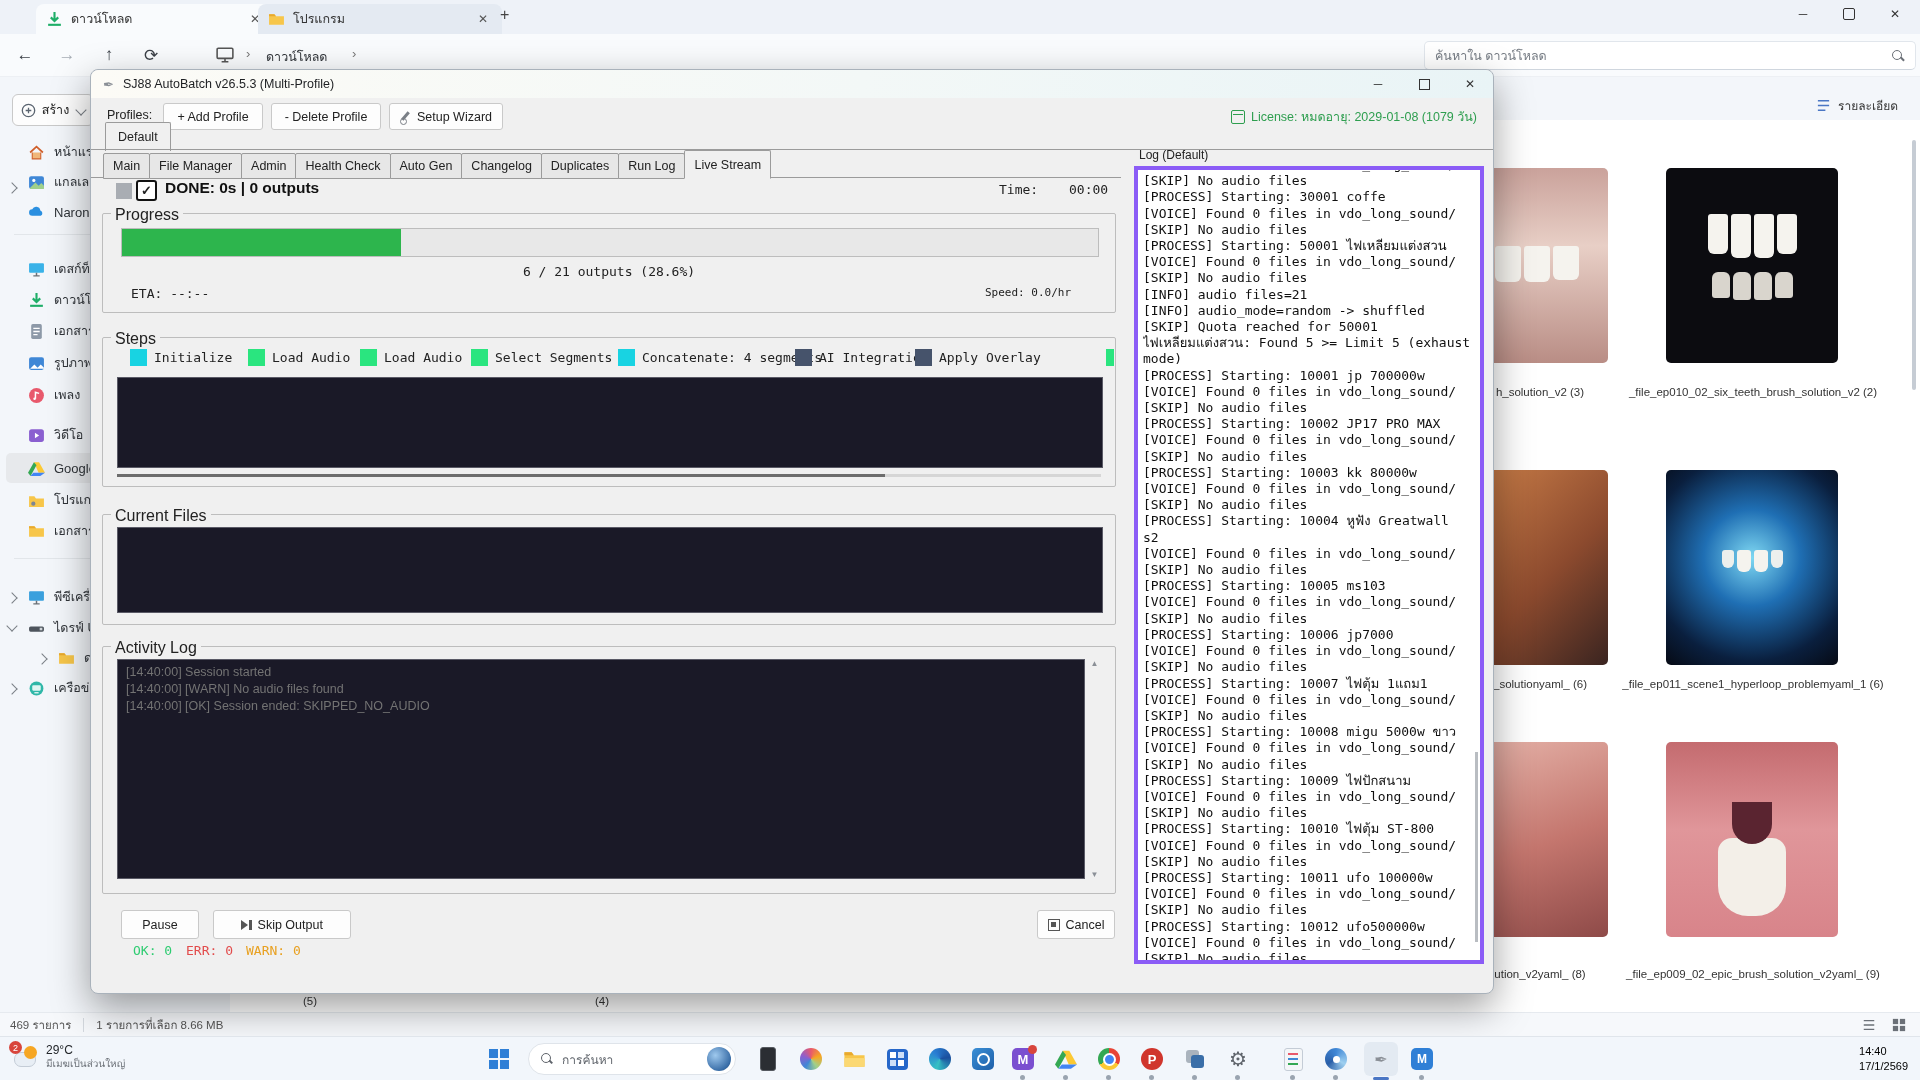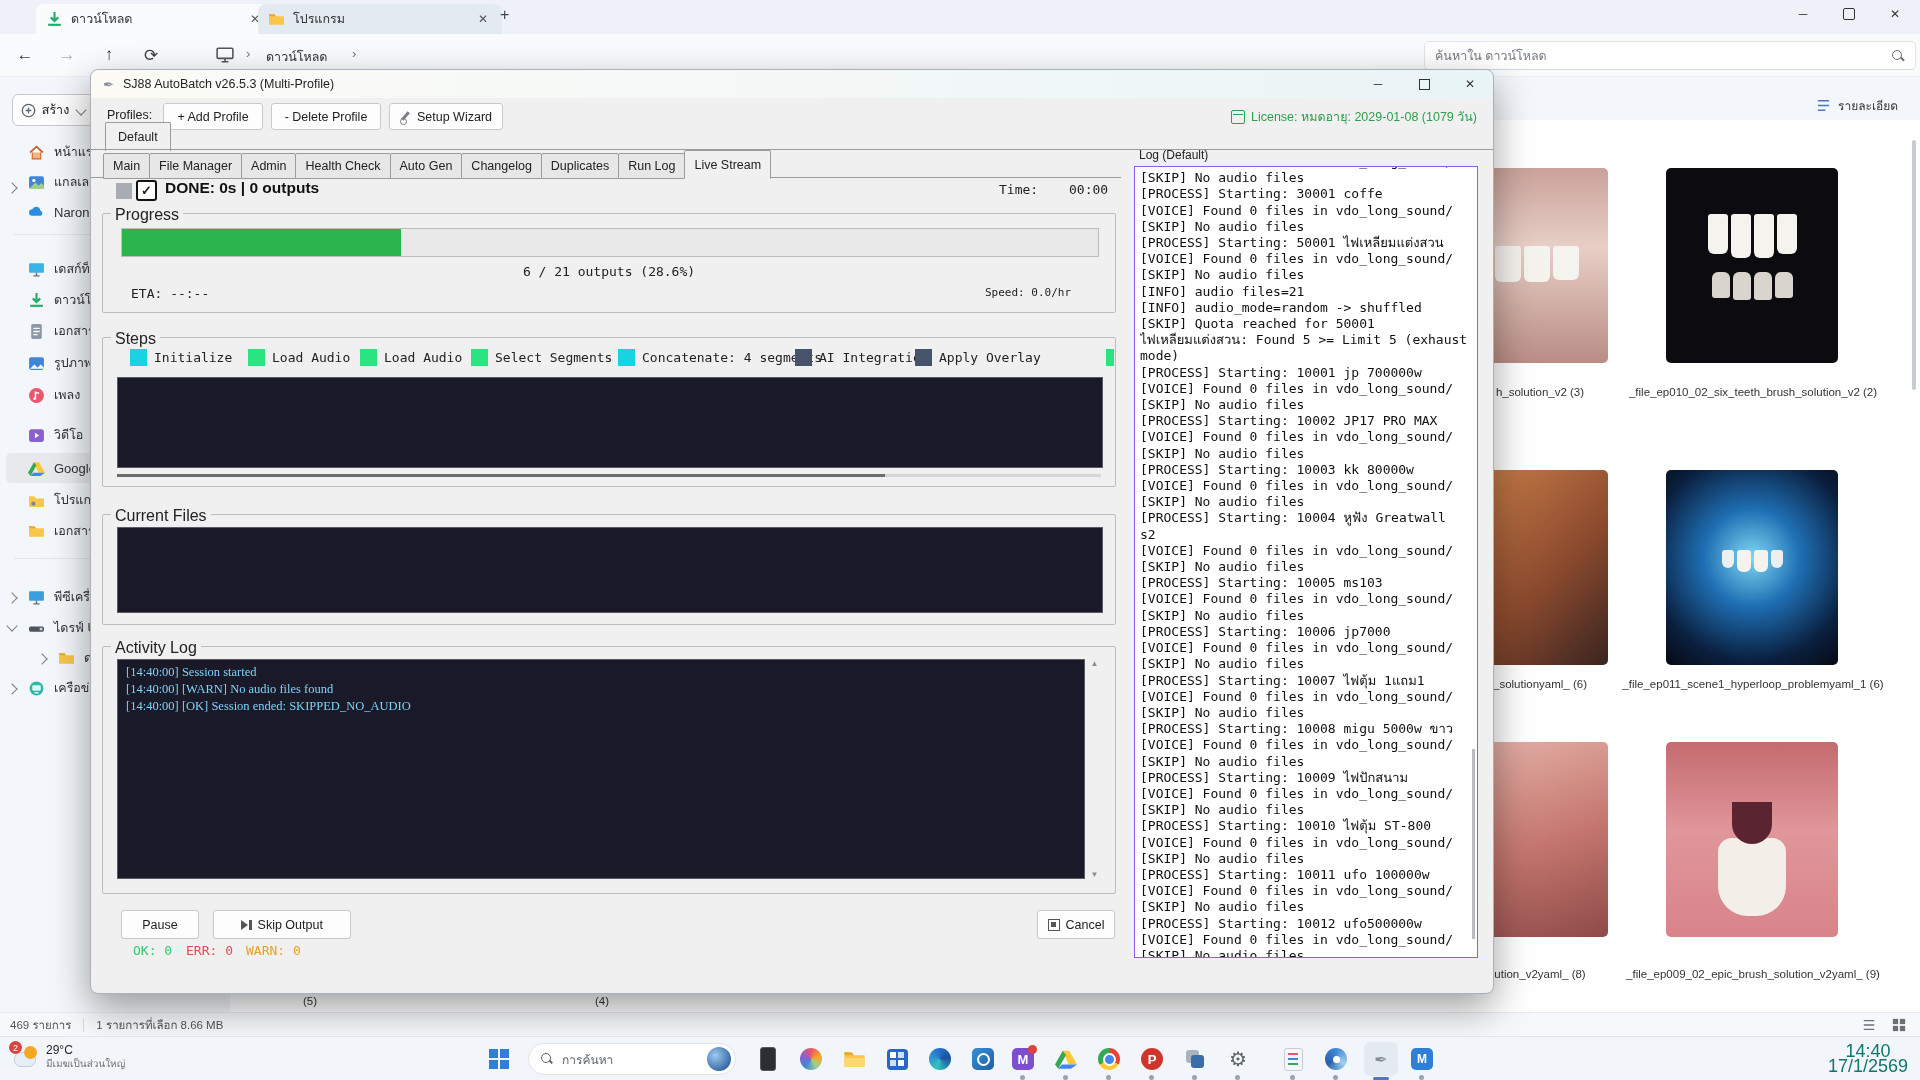--- a/index.html
+++ b/index.html
@@ -42,22 +42,22 @@
   .ntab{height:24px;display:inline-flex;align-items:center;padding:0 9px;font-size:12.5px;color:#222;
         border:1px solid #9b9b9b;background:#e7e7e7;border-radius:2px 2px 0 0;margin-right:-1px}
   .ntab.active{background:#f0f0f0;height:27px;margin-top:-3px;border-bottom:1px solid #f0f0f0}
   .grp{border:1px solid #bdbdbd;border-radius:2px}
   .glabel{position:absolute;top:-8px;left:8px;background:#f0f0f0;padding:0 4px;font-size:16px;color:#222}
   .dark{background:#1a1927;border:1px solid #5a5a66}
   .chip{display:flex;align-items:center;gap:7px;font-size:13px}
   .swatch{width:17px;height:17px;display:inline-block}
   .logline{white-space:pre;overflow:hidden;font-size:13px;line-height:16.2px;color:#101010;
            font-family:"DejaVu Sans Mono","DejaVu Sans",monospace}
-  .actline{white-space:pre;overflow:hidden;font-size:12.5px;line-height:17px;color:#7dd3fc;
-           font-family:Liberation Serif, serif}
+  .actline{white-space:pre;overflow:hidden;font-size:12.5px;line-height:17px;color:#737373;
+           font-family:Liberation Sans, sans-serif}
   
   .taskbar{left:0;top:1036px;width:1920px;height:44px;background:#f2f6fb;border-top:1px solid #e0e5eb;z-index:30}
   .tkicon{width:26px;height:26px;border-radius:5px;display:flex;align-items:center;justify-content:center}
   .tkdot{width:5px;height:5px;border-radius:50%;background:#9aa4b0}
   .teeth{display:flex;gap:3px;align-items:flex-start;justify-content:center}
   .tooth{background:#f5f3ee;border-radius:3px 3px 6px 6px}
 </style>
 </head>
 <body>
 
@@ -455,21 +455,21 @@
         <span style="width:5px;height:5px;background:#555"></span>
       </span>
     <span>Cancel</span>
   </div>
 
   <div class="a mono" style="left: 42px; top: 873px; font-size: 13px; color: rgb(46, 204, 113);">OK: 0</div>
   <div class="a mono" style="left: 95px; top: 873px; font-size: 13px; color: rgb(226, 76, 76);">ERR: 0</div>
   <div class="a mono" style="left: 155px; top: 873px; font-size: 13px; color: rgb(232, 160, 32);">WARN: 0</div>
 
   <div class="a" style="left:1048px;top:78px;font-size:12px;color:#222">Log (Default)</div>
-  <div class="a" style="left:1043px;top:96px;width:342px;height:790px;background:#ffffff;border:1px solid #8b5cf6;overflow:hidden">
+  <div class="a" style="left:1043px;top:96px;width:342px;height:790px;background:#ffffff;border:4px solid #8b5cf6;overflow:hidden">
     <div style="margin-top:-13px;padding-left:5px">
         <div class="logline">[VOICE] Found 0 files in vdo_long_sound/</div>
         <div class="logline">[SKIP] No audio files</div>
         <div class="logline">[PROCESS] Starting: 30001 coffe</div>
         <div class="logline">[VOICE] Found 0 files in vdo_long_sound/</div>
         <div class="logline">[SKIP] No audio files</div>
         <div class="logline">[PROCESS] Starting: 50001 ไฟเหลี่ยมแต่งสวน</div>
         <div class="logline">[VOICE] Found 0 files in vdo_long_sound/</div>
         <div class="logline">[SKIP] No audio files</div>
         <div class="logline">[INFO] audio files=21</div>
@@ -630,17 +630,17 @@
   <div class="a tkdot" style="left:1063px;top:38px"></div>
   <div class="a tkdot" style="left:1106px;top:38px"></div>
   <div class="a tkdot" style="left:1149px;top:38px"></div>
   <div class="a tkdot" style="left:1192px;top:38px"></div>
   <div class="a tkdot" style="left:1235px;top:38px"></div>
   <div class="a tkdot" style="left:1290px;top:38px"></div>
   <div class="a tkdot" style="left:1333px;top:38px"></div>
   <div class="a" style="left:1373px;top:40px;width:16px;height:3px;border-radius:2px;background:#4a76c4"></div>
   <div class="a tkdot" style="left:1419px;top:38px"></div>
 
-  <div class="a" style="right:12px;top:7px;text-align:center;font-size:18px;color:#0f766e;line-height:15px">
+  <div class="a" style="right:12px;top:7px;text-align:left;font-size:11px;color:#000000;line-height:15px">
     <div>14:40</div>
     <div>17/1/2569</div>
   </div>
 </div>
 
 </body></html>

